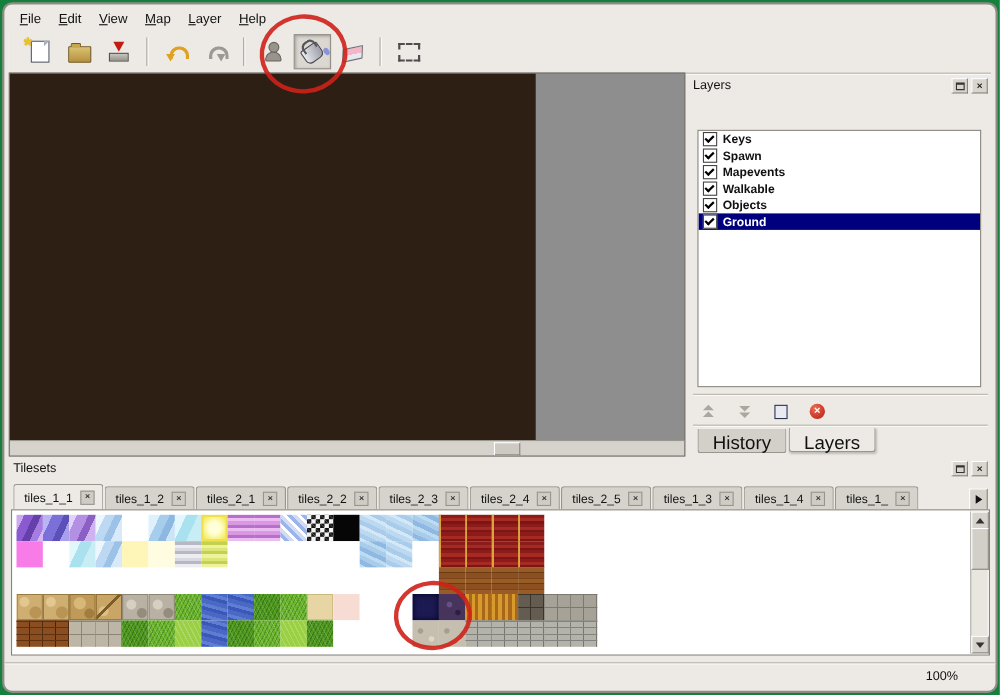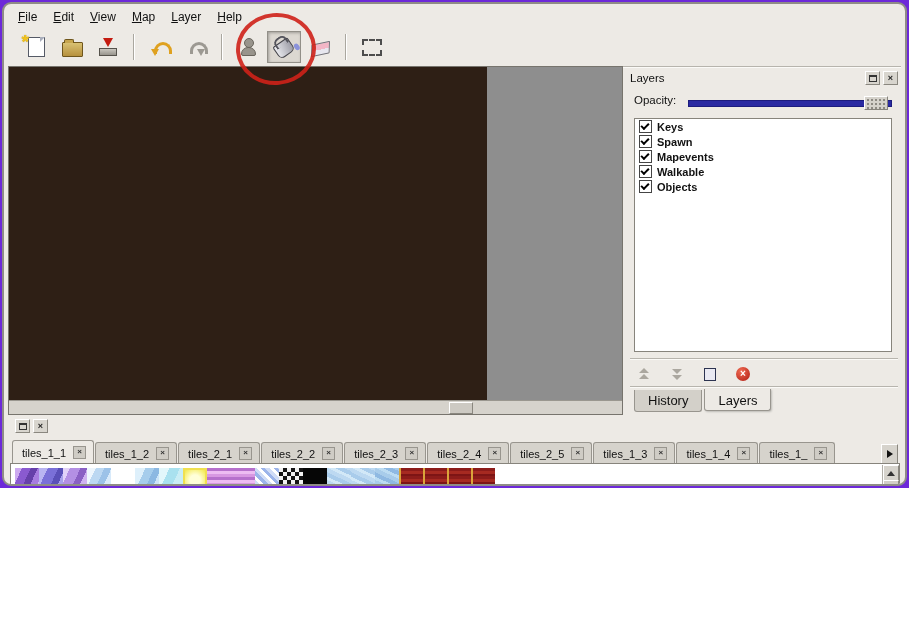--- a/index.html
+++ b/index.html
@@ -1,16 +1,16 @@
 <!DOCTYPE html>
 <html><head>
 <meta charset="utf-8">
 <style>
   html,body{margin:0;padding:0;background:#fff;}
-  .screen{position:relative;width:909px;height:488px;background:#6d28d9;font-family:"Liberation Sans",sans-serif;overflow:hidden;}
+  .screen{position:relative;width:909px;height:632px;background:#15803d;font-family:"Liberation Sans",sans-serif;overflow:hidden;}
   .window{position:absolute;left:2px;top:2px;right:2px;bottom:2px;background:#edeae5;border:2px solid #8f8c86;border-radius:9px;overflow:hidden;}
 
   
   .menubar{position:absolute;left:6px;top:2px;right:6px;height:22px;display:flex;align-items:center;}
   .menu-item{display:inline-block;padding:2px 8px;font-size:12px;color:#111;cursor:default;}
   .menu-item::first-letter{text-decoration:underline;}
 
   
   .toolbar{position:absolute;left:4px;top:24px;right:4px;height:38px;display:flex;align-items:center;padding-left:10px;border-bottom:1px solid #b7b4ad;box-shadow:0 1px 0 #fbfaf7;}
   .tbtn{width:32px;height:30px;margin:0 1px;display:flex;align-items:center;justify-content:center;border:1px solid transparent;}
@@ -74,21 +74,21 @@
   .opbtn{position:relative;width:16px;height:16px;display:flex;align-items:center;justify-content:center;}
   .chev-up,.chev-down{position:relative;width:12px;height:12px;}
   .chev-up::before{content:"";position:absolute;left:1px;top:0;border-left:5px solid transparent;border-right:5px solid transparent;border-bottom:5px solid #aba79f;}
   .chev-up::after{content:"";position:absolute;left:1px;top:6px;border-left:5px solid transparent;border-right:5px solid transparent;border-bottom:5px solid #aba79f;}
   .chev-down::before{content:"";position:absolute;left:1px;top:1px;border-left:5px solid transparent;border-right:5px solid transparent;border-top:5px solid #aba79f;}
   .chev-down::after{content:"";position:absolute;left:1px;top:7px;border-left:5px solid transparent;border-right:5px solid transparent;border-top:5px solid #aba79f;}
   .dup{position:relative;width:10px;height:11px;background:#e9e9f2;border:1px solid #2c3350;}
   .dup::before{content:"";position:absolute;left:-4px;top:-4px;width:10px;height:11px;background:#8d94b8;border:1px solid #2c3350;z-index:-1;}
   .del{width:14px;height:14px;border-radius:50%;background:radial-gradient(circle at 35% 30%,#ef6a52,#b01c12);display:flex;align-items:center;justify-content:center;color:#fff;font-size:10px;font-weight:bold;line-height:10px;}
   .dock-tabs{position:absolute;left:8px;top:322px;height:22px;display:flex;}
-  .dock-tab{padding:3px 13px;font-size:13px;color:#111;background:#d3d0c9;border:1px solid #98958e;border-top:none;margin-right:2px;border-radius:0 0 3px 3px;}
+  .dock-tab{padding:3px 13px;font-size:17px;color:#111;background:#d3d0c9;border:1px solid #98958e;border-top:none;margin-right:2px;border-radius:0 0 3px 3px;}
   .dock-tab.active{background:#edeae5;position:relative;top:-1px;padding-top:4px;box-shadow:1px 1px 2px rgba(0,0,0,.2);}
 
   
   .tilesets-panel{position:absolute;left:4px;top:412px;width:894px;height:184px;}
   .ts-tabbar{position:absolute;left:4px;top:24px;right:22px;height:23px;display:flex;align-items:flex-end;overflow:hidden;}
   .ts-tab{flex:none;display:inline-flex;align-items:center;height:17px;padding:2px 7px 1px 9px;margin-right:1px;background:#d6d3cc;border:1px solid #98958e;border-bottom:none;border-radius:3px 3px 0 0;font-size:11px;color:#111;white-space:nowrap;}
   .ts-tab.active{background:#edeae5;height:19px;}
   .tab-close{width:11px;height:11px;border:1px solid #98958e;background:#cfccc5;font-size:8px;line-height:10px;text-align:center;color:#333;margin-left:7px;font-weight:bold;}
   .ts-arrow{position:absolute;right:4px;top:28px;width:15px;height:18px;background:#d6d3cc;border:1px solid;border-color:#fff #8a877f #8a877f #fff;display:flex;align-items:center;justify-content:center;}
   .arrow-right-glyph{width:0;height:0;border-top:4px solid transparent;border-bottom:4px solid transparent;border-left:6px solid #111;}
@@ -211,47 +211,44 @@
     <div class="layers-panel">
       <div class="panel-header">
         <span class="panel-title">Layers</span>
         <span class="pbtn">
             <span class="glyph-float"></span>
           </span>
         <span class="pbtn">
             <span class="glyph-x">×</span>
           </span>
       </div>
-      <div class="opacity-row">
-        <span>Opacity:</span>
-        <div class="slider">
-          <div class="slider-track"></div>
-          <div class="slider-handle"></div>
-        </div>
-      </div>
       <div class="layer-list">
           <div class="layer-row">
             <span class="cb on"></span>
             <span>Keys</span>
           </div>
           <div class="layer-row">
             <span class="cb on"></span>
             <span>Spawn</span>
           </div>
           <div class="layer-row">
             <span class="cb on"></span>
             <span>Mapevents</span>
           </div>
           <div class="layer-row">
             <span class="cb on"></span>
             <span>Walkable</span>
           </div>
           <div class="layer-row">
             <span class="cb on"></span>
             <span>Objects</span>
+          </div>
+          <div class="layer-row sel">
+            <span class="cb on"></span>
+            <span>Ground</span>
           </div>
         </div>
       <div class="etch" style="top:290px;"></div>
       <div class="layer-ops">
         <span class="opbtn">
             <span class="chev-up"></span>
           </span>
         <span class="opbtn">
             <span class="chev-down"></span>
           </span>
@@ -264,20 +261,21 @@
       </div>
       <div class="etch" style="top:318px;"></div>
       <div class="dock-tabs">
         <div class="dock-tab">History</div>
         <div class="dock-tab active">Layers</div>
       </div>
     </div>
 
     <div class="tilesets-panel">
       <div class="panel-header">
+        <span class="panel-title">Tilesets</span>
         <span class="pbtn">
             <span class="glyph-float"></span>
           </span>
         <span class="pbtn">
             <span class="glyph-x">×</span>
           </span>
       </div>
       <div class="ts-tabbar">
           <div class="ts-tab active">
             <span>tiles_1_1</span>

